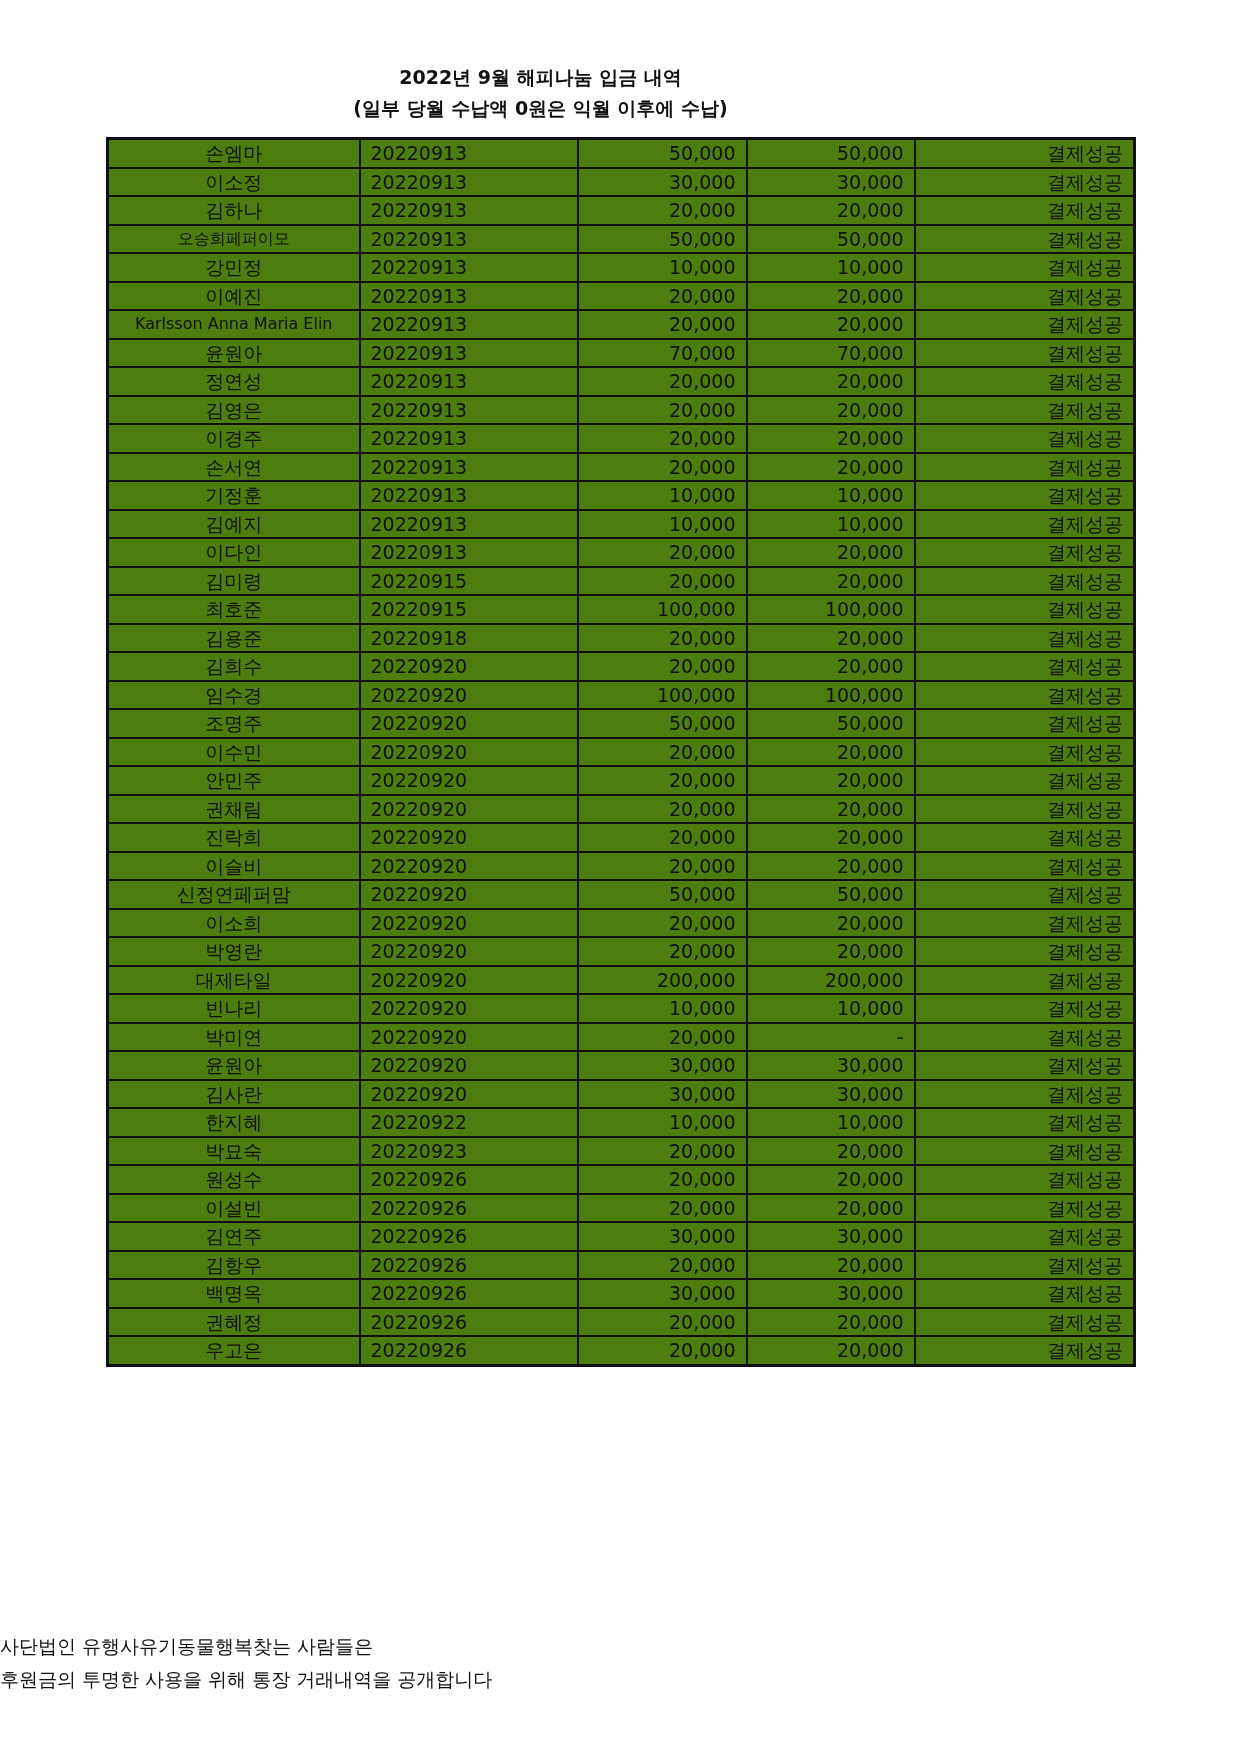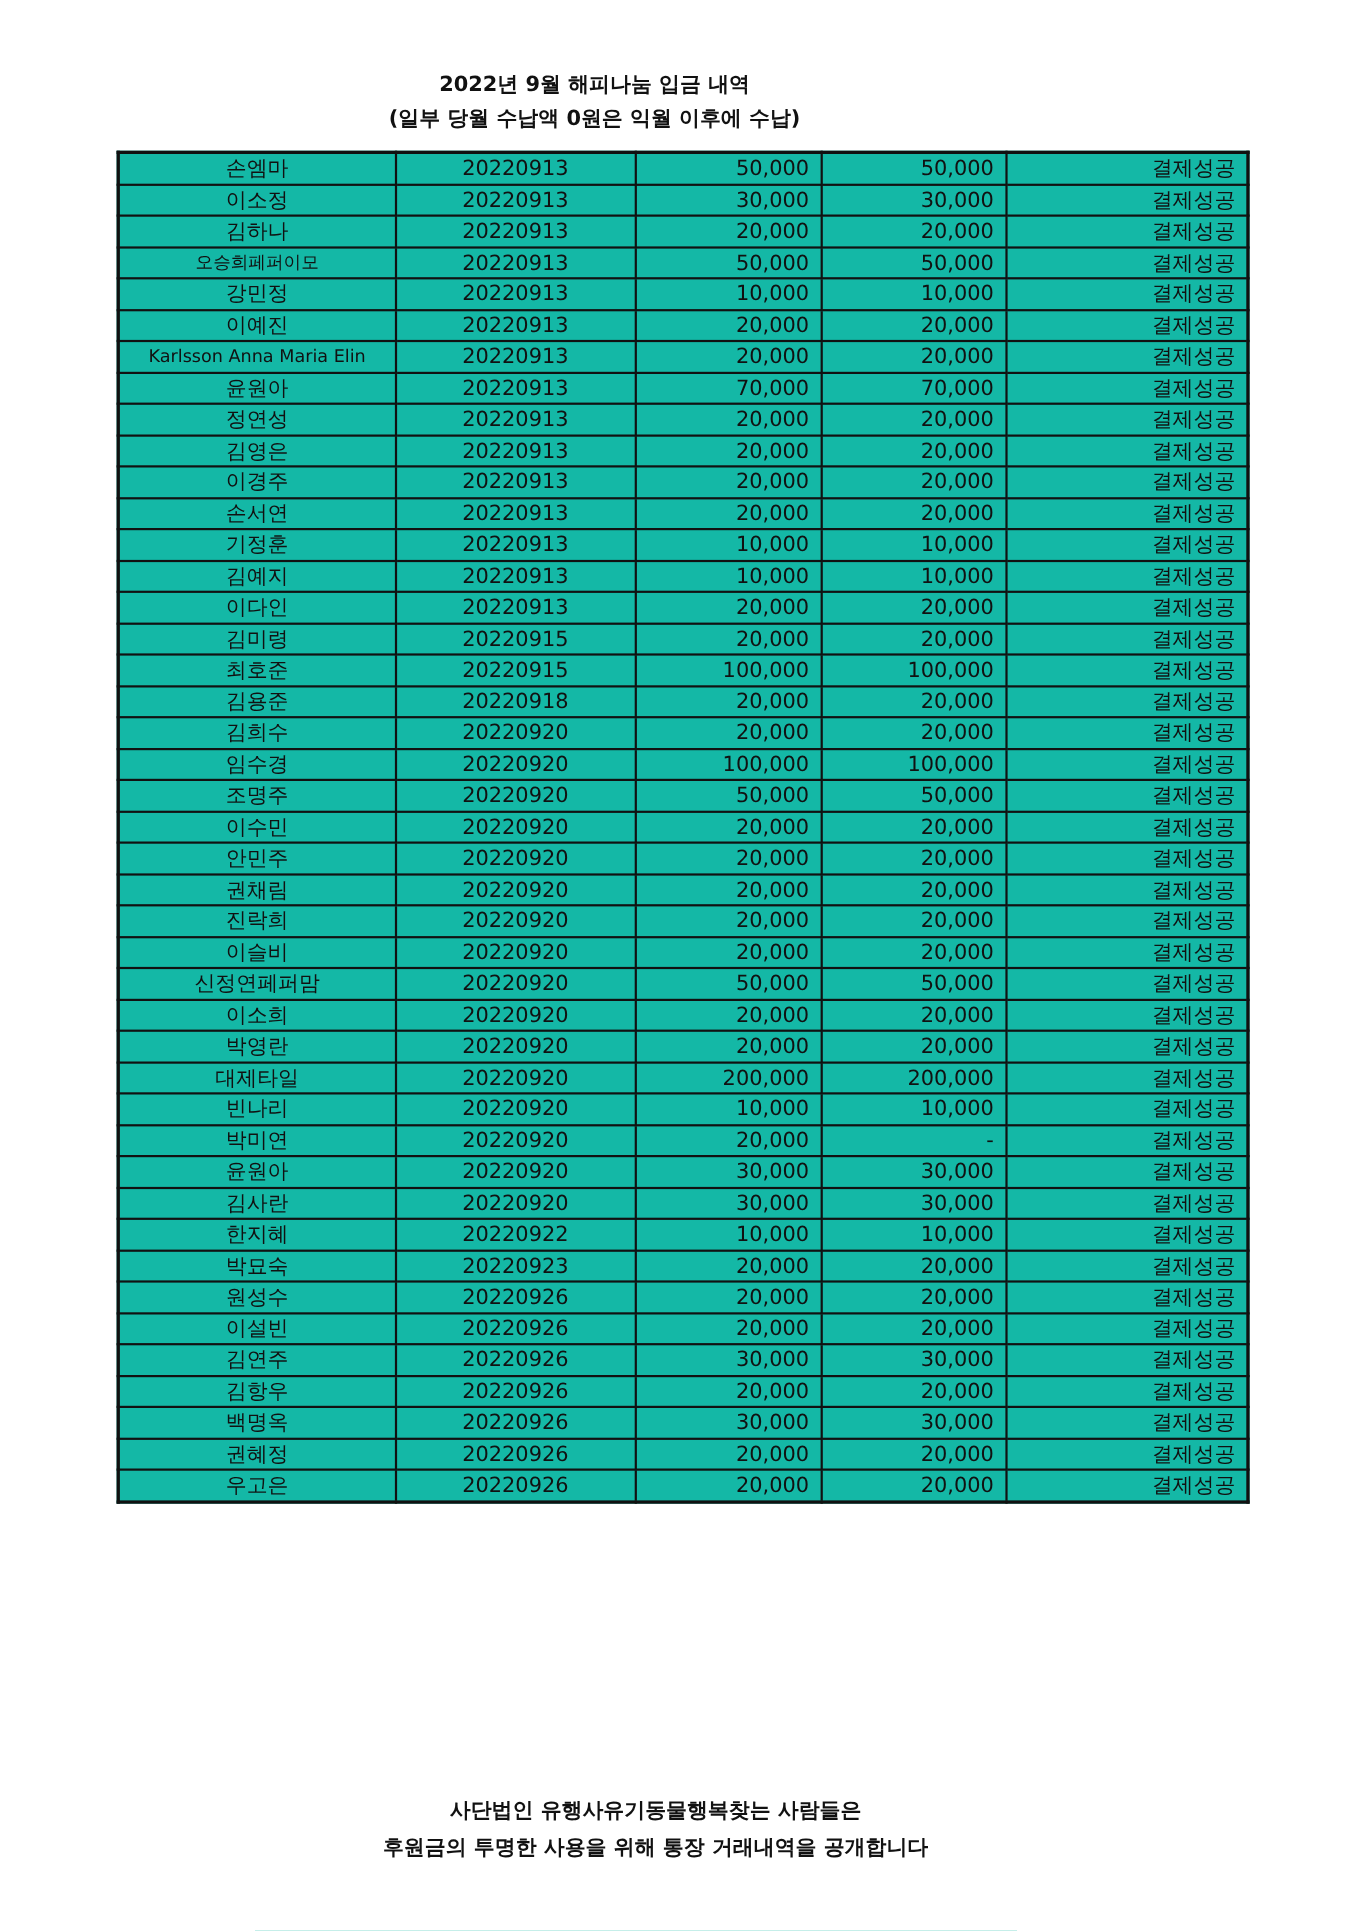--- a/index.html
+++ b/index.html
@@ -9,41 +9,41 @@
       color: #111111;
     }
     .title-block {
       position: absolute; left: 0; top: 62px; width: 1081px; text-align: center;
       font-weight: bold; font-size: 19px; line-height: 31px;
     }
     .title-block div { white-space: nowrap; }
     table.ledger {
       position: absolute; left: 106px; top: 137px;
       border-collapse: collapse; table-layout: fixed;
-      background: #14b8a6;
+      background: #4d7c0f;
       border: 3px solid #111111;
     }
     table.ledger col.c-name { width: 252px; }
     table.ledger col.c-date { width: 218px; }
     table.ledger col.c-req { width: 169px; }
     table.ledger col.c-paid { width: 168px; }
     table.ledger col.c-status { width: 220px; }
     table.ledger td {
       border: 2.5px solid #111111;
       height: 26.5px; padding: 0 10px;
       font-size: 19px; line-height: 26px; white-space: nowrap; overflow: hidden;
     }
     td.name { text-align: center; }
     td.name.small { font-size: 16px; }
-    td.date { text-align: center; }
+    td.date { text-align: left; }
     td.num { text-align: right; padding-right: 12px; }
     td.status { text-align: right; }
     .footer-block {
-      position: absolute; left: 0; top: 1630px; width: 1192px; text-align: center;
-      font-weight: bold; font-size: 19px; line-height: 33px;
+      position: absolute; left: 0; top: 1630px; width: 1192px; 
+      font-weight: normal; font-size: 19px; line-height: 33px;
     }
     .footer-block div { white-space: nowrap; }
   </style>
 </head>
 <body>
 
 <div class="title-block">
   <div>2022년 9월 해피나눔 입금 내역</div>
   <div>(일부 당월 수납액 0원은 익월 이후에 수납)</div>
 </div>

